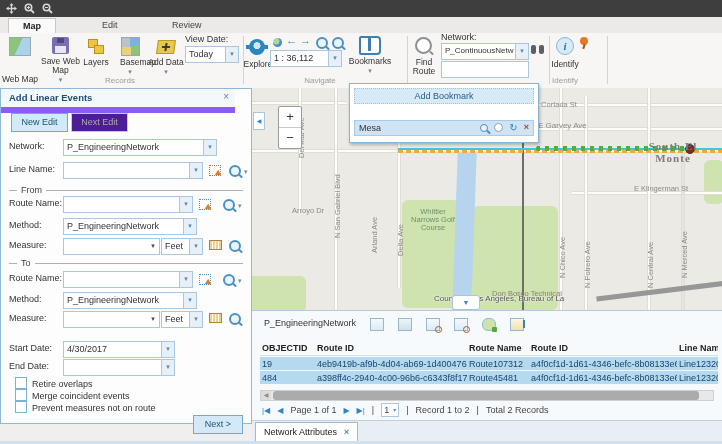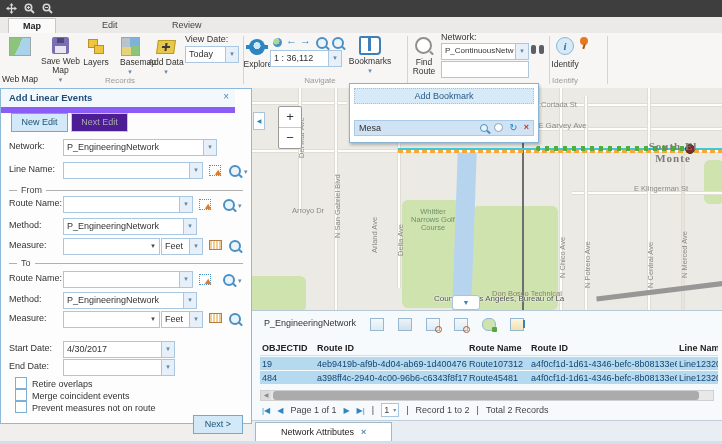--- a/index.html
+++ b/index.html
@@ -129,21 +129,21 @@
   .grow{height:13px;background:#b5d9ef;color:#17456e}
   .hscroll{position:absolute;left:8px;top:79px;right:8px;height:9px;background:#e8e8e8;border:1px solid #d0d0d0}
   .hscroll .harrow{position:absolute;left:0;top:0;bottom:0;width:10px;color:#8a8a8a;font-size:6px;line-height:8px;text-align:center;background:#dcdcdc}
   .hscroll .hbar{position:absolute;left:12px;top:0;bottom:0;right:14px;background:#ababab;border-radius:3px}
   .pgrow{position:absolute;left:10px;top:92px;height:14px;font-size:9px;color:#444;display:flex;align-items:center;gap:7px;white-space:nowrap}
   .pgrow .nav{color:#2e86c1;font-size:8px}
   .pgsel{border:1px solid #a9c7e0;background:#fff;padding:0 2px;height:12px;line-height:12px;display:inline-flex;gap:4px;align-items:center}
   .pgsel .caret{font-size:6px}
   .btabs{position:absolute;left:252px;top:420px;width:470px;height:21px;background:#e8eef3;border-top:1px solid #c2cfd8}
   .btab{position:absolute;left:3px;top:1px;height:19px;background:#fff;border:1px solid #9fb8ca;border-bottom:none;
-        padding:0 25px;line-height:18px;font-size:9px;color:#222}
+        padding:0 8px;line-height:18px;font-size:9px;color:#222}
   .btab .x{color:#5b87a8;font-weight:bold;margin-left:7px}
   .bstrip{position:absolute;left:0;top:441px;width:722px;height:3px;background:#cfe0ef}
 </style>
 </head>
 <body>
 
 <div class="app">
 
   <div class="titlebar">
     <span class="tico" style="left:6px">

